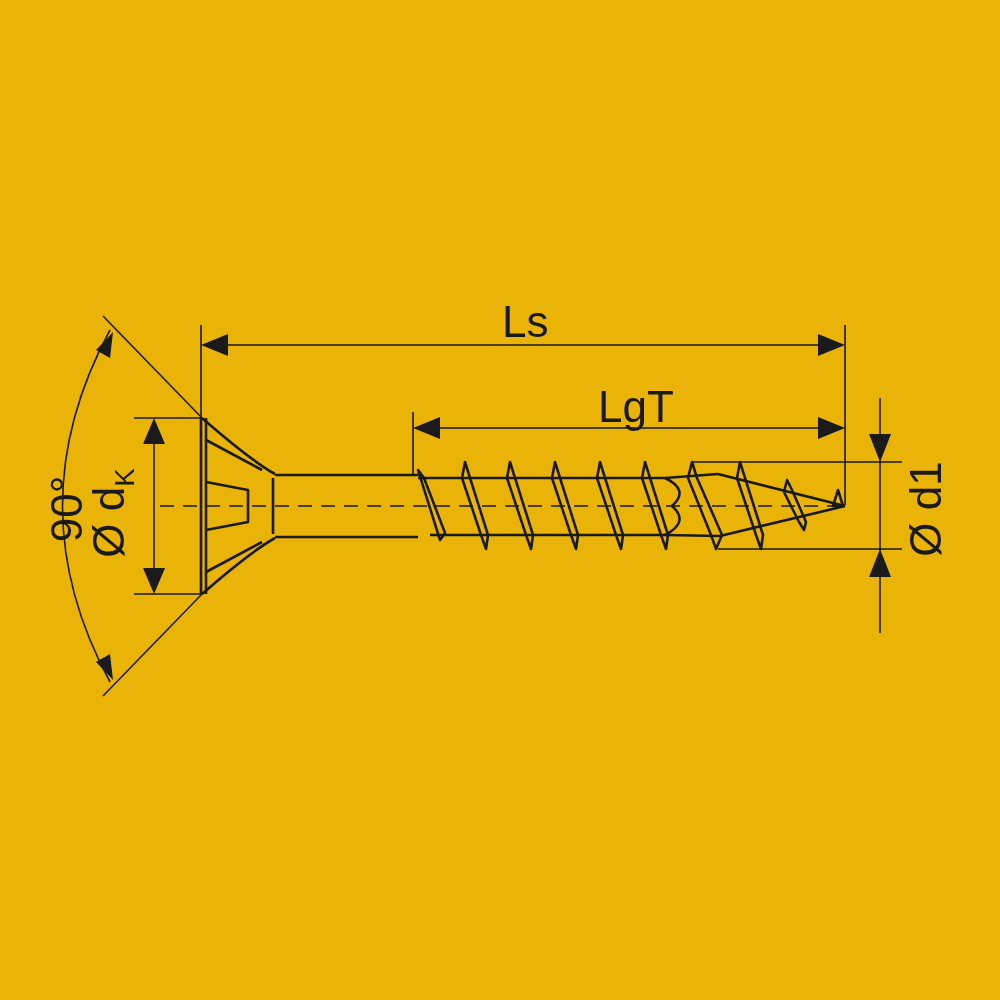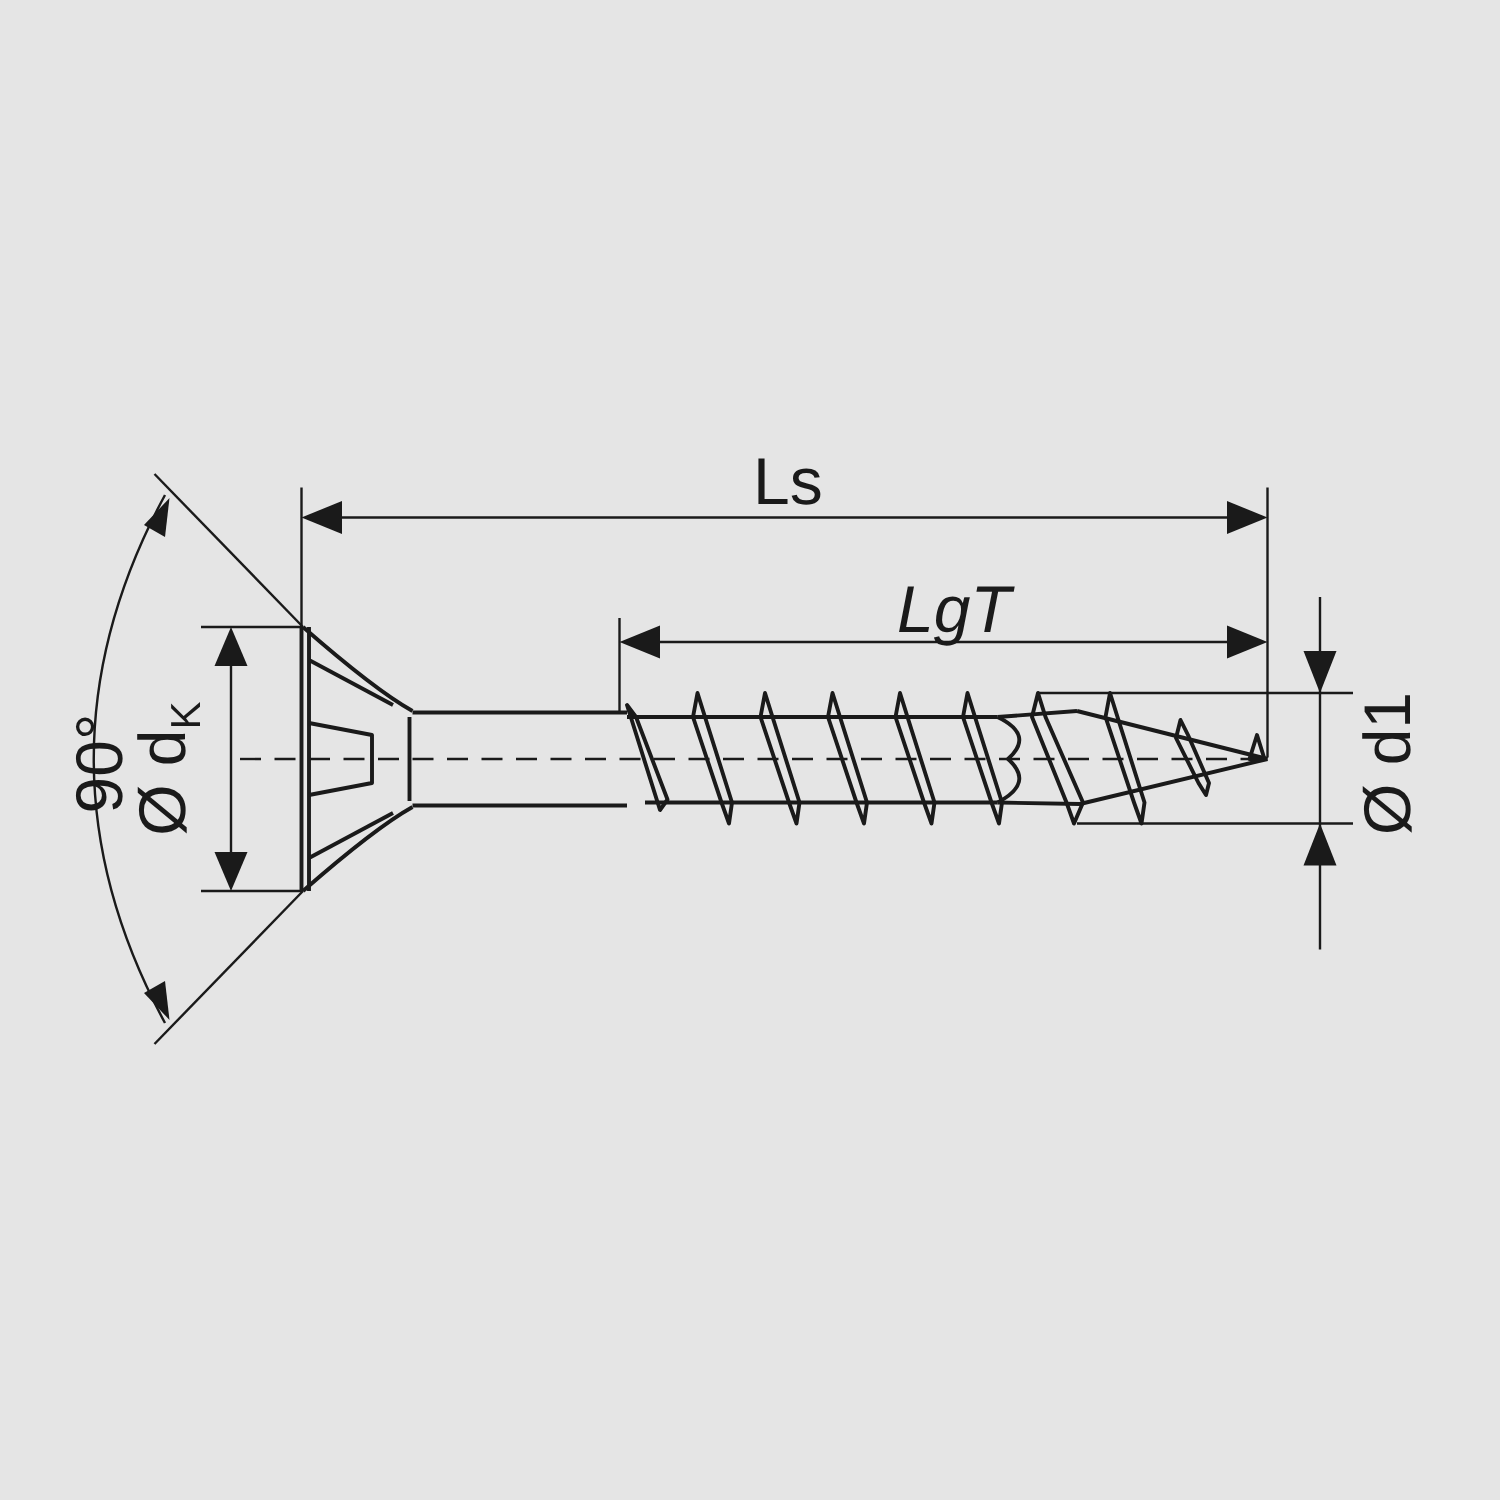--- a/index.html
+++ b/index.html
@@ -1,16 +1,16 @@
 <!DOCTYPE html>
 <html><head>
 <meta charset="utf-8">
 <style>
   html,body{margin:0;padding:0;background:#fff;}
-  #canvas{position:relative;width:1000px;height:1000px;background:#e5e5e5;overflow:hidden;}
+  #canvas{position:relative;width:1000px;height:1000px;background:#eab308;overflow:hidden;}
   svg{position:absolute;left:0;top:0;}
   .ln{stroke:#1a1a1a;stroke-width:2.6;fill:none;stroke-linejoin:round;}
   .thin{stroke:#1a1a1a;stroke-width:1.6;fill:none;}
   .dash{stroke:#1a1a1a;stroke-width:1.6;fill:none;stroke-dasharray:14 9;}
   .ah{fill:#1a1a1a;stroke:none;}
   .lbl{position:absolute;font-family:"Liberation Sans",sans-serif;color:#1a1a1a;font-size:44px;line-height:1;white-space:nowrap;transform-origin:center center;}
 </style>
 </head>
 <body>
 
@@ -92,19 +92,19 @@
   <g>
     <line class="ln" x1="665" y1="478" x2="718" y2="474"></line>
     <line class="ln" x1="718" y1="474" x2="845" y2="506"></line>
     <line class="ln" x1="665" y1="535" x2="720" y2="536"></line>
     <line class="ln" x1="720" y1="536" x2="845" y2="506"></line>
     <polygon class="ln" points="838,490 843,506 833,506"></polygon>
   </g>
 </svg>
 
 <div class="lbl" style="left:502px;top:300px;">Ls</div>
-<div class="lbl" style="left:598px;top:385px;font-style:italic;">LgT</div>
+<div class="lbl" style="left:598px;top:385px;">LgT</div>
 <div class="lbl" style="left:878px;top:487px;transform:rotate(-90deg);">Ø d1</div>
 <div class="lbl" style="left:68px;top:487px;transform:rotate(-90deg);">
   <span>Ø d</span><sub style="font-size:28px;">K</sub>
 </div>
 <div class="lbl" style="left:34px;top:487px;transform:rotate(-90deg);">90°</div>
 </div>
 
 </body></html>

